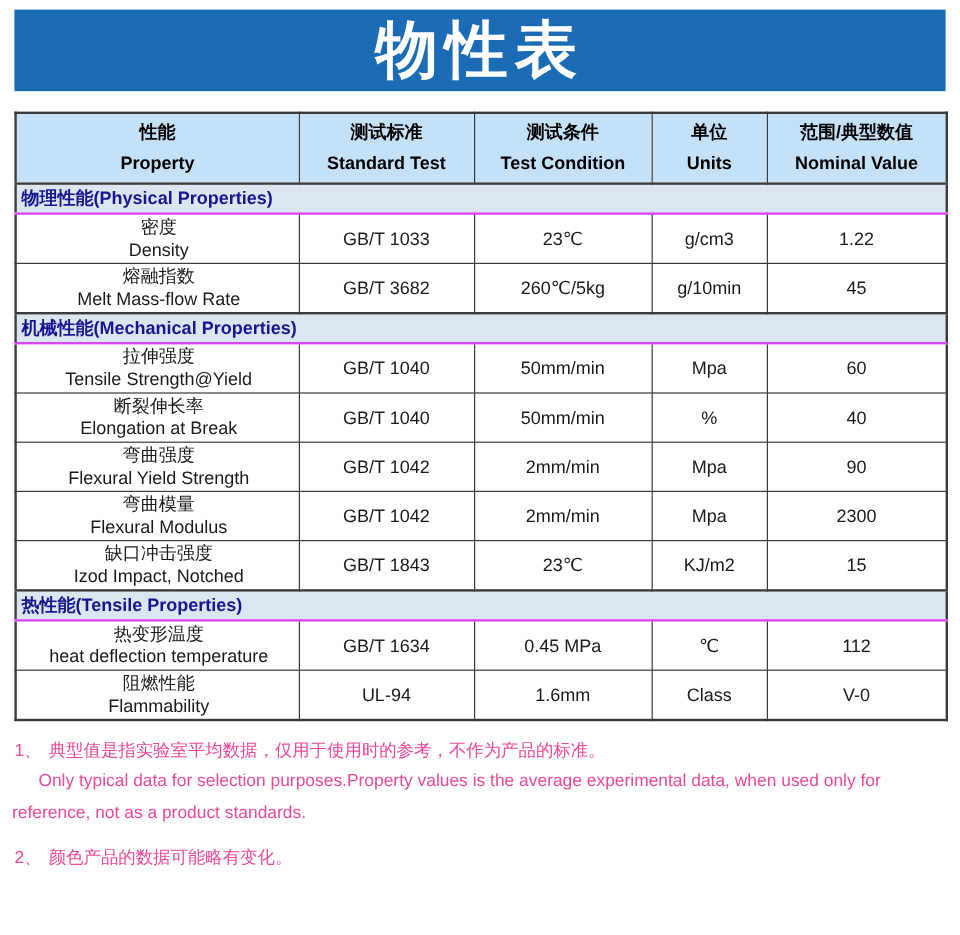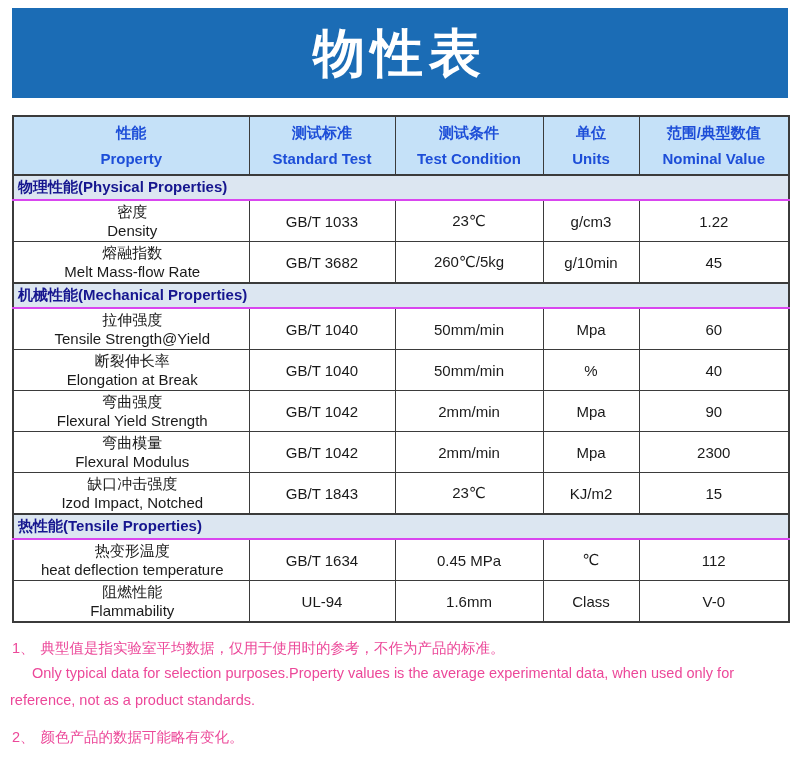--- a/index.html
+++ b/index.html
@@ -7,21 +7,21 @@
     width: 800px; height: 779px;
     background: #ffffff;
     font-family: "Liberation Sans", "DejaVu Sans", sans-serif;
     color: #1a1a1a;
   }
   .page { position: relative; width: 800px; height: 779px; overflow: hidden; }
 
   
   .banner {
     margin: 8px 12px 0 12px;
-    height: 90px;
+    height: 68px;
     background: #1B6CB5;
     display: flex; align-items: center; justify-content: center;
   }
   .banner-title {
     color: #ffffff;
     font-size: 52px;
     font-weight: bold;
     letter-spacing: 6px;
     line-height: 1;
     margin: 0;
@@ -38,21 +38,21 @@
   table.props th, table.props td {
     border: 1px solid #3b3b3b;
     overflow: hidden;
   }
   thead th {
     background: #C5E1F8;
     height: 57px;
     padding: 0 1px;
     font-size: 15px;
     font-weight: bold;
-    color: #1d4ed8;
+    color: #000000;
     text-align: center;
     vertical-align: middle;
   }
   thead th .hline { line-height: 26px; }
 
   tr.section-row td {
     background: #DCE6F1;
     color: #16168F;
     font-weight: bold;
     font-size: 15px;

